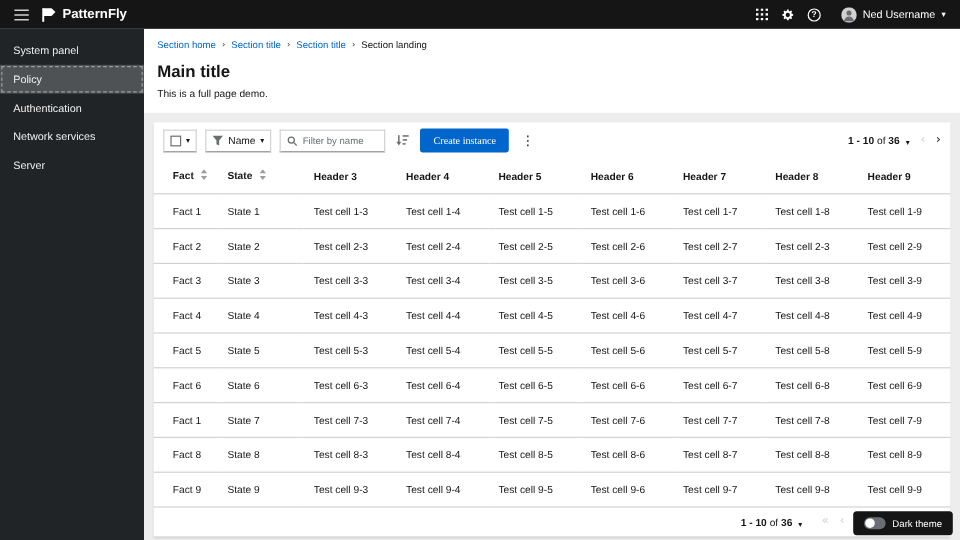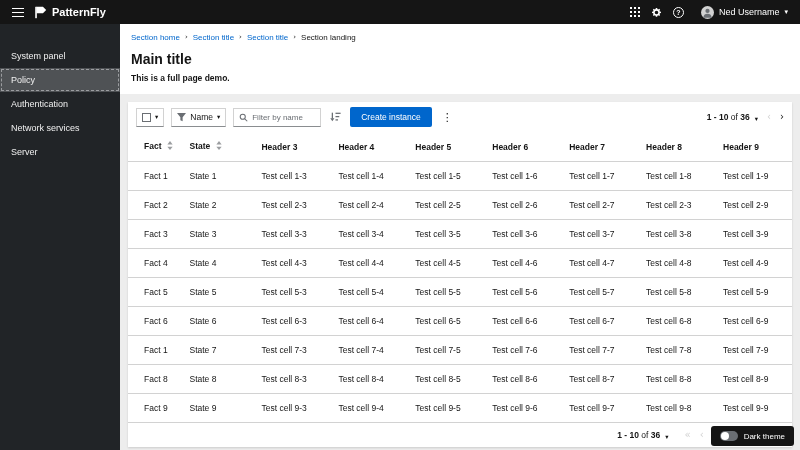--- a/index.html
+++ b/index.html
@@ -16,50 +16,50 @@
   .hamburger::after { content:""; position:absolute; left:0; right:0; top:3px; height:1.5px; background:#fff; }
   .brand { display:flex; align-items:center; gap:5px; color:#fff; font-weight:bold; font-size:11px; }
   .mast-right { margin-left:auto; display:flex; align-items:center; gap:11px; }
   .icon-btn { display:flex; align-items:center; cursor:pointer; }
   .help-circle { width:11px; height:11px; border:1px solid #fff; border-radius:50%; color:#fff;
     font-size:7px; display:flex; align-items:center; justify-content:center; cursor:pointer; font-weight:bold; }
   .user { display:flex; align-items:center; gap:5px; color:#fff; font-size:9px; cursor:pointer; margin-left:6px; }
   .caret { color:#fff; font-size:7px; }
 
   
-  .sidebar { position:absolute; top:24px; left:0; width:120px; height:426px; background:#212427; padding-top:20px; }
+  .sidebar { position:absolute; top:24px; left:0; width:120px; height:426px; background:#212427; padding-top:6px; }
   .nav-item { color:#f0f0f0; font-size:9px; padding:7px 11px; cursor:pointer; }
   .nav-item.selected { background:#4f5255; outline:1px dashed #9b9da0; outline-offset:-2px; }
 
   
   .main { position:absolute; top:24px; left:120px; width:680px; height:426px; background:#ededed; overflow:hidden; }
   .page-head { background:#fff; padding:9px 11px 11px; }
   .breadcrumb { display:flex; align-items:center; gap:5px; font-size:8px; margin-bottom:9px; }
   .bc-item { color:#0066cc; cursor:pointer; }
   .bc-item.current { color:#151515; cursor:default; }
   .bc-sep { color:#151515; font-size:7px; }
   .page-title { font-size:14px; font-weight:700; margin-bottom:6px; }
-  .page-sub { font-size:8.5px;font-weight:bold; }
+  .page-sub { font-size:8.5px; }
 
   .content { padding:8px; }
   .card { background:#fff; box-shadow:0 1px 2px rgba(3,3,3,0.14); }
 
   
   .toolbar { display:flex; align-items:center; gap:7px; padding:5px 8px; }
   .ctrl { display:flex; align-items:center; gap:4px; height:19px; padding:0 5px; background:#fff;
     border:1px solid #d2d2d2; border-bottom-color:#8a8d90; cursor:pointer; font-size:8.5px; }
   .checkbox { width:9px; height:9px; border:1px solid #6a6e73; background:#fff; display:inline-block; }
   .caret-sm { font-size:6.5px; color:#151515; }
   .search { width:88px; cursor:text; }
   .search input { border:none; outline:none; width:66px; font-size:8px;
     font-family:"Liberation Sans", sans-serif; color:#151515; background:transparent; }
   .search input::placeholder { color:#6a6e73; }
   .tool-icon { display:flex; align-items:center; cursor:pointer; padding:0 2px; }
   .primary-btn { background:#0066cc; color:#fff; border:none; border-radius:2px; height:20px;
-    padding:0 11px; font-size:8.5px; font-family:Liberation Sans, sans-serif; cursor:pointer; }
+    padding:0 11px; font-size:8.5px; font-family:Liberation Serif, serif; cursor:pointer; }
   .kebab { font-size:11px; color:#151515; cursor:pointer; padding:0 3px; }
   .spacer { flex:1; }
   .pagination-top, .pg-nav { display:flex; align-items:center; gap:9px; font-size:8.5px; }
   .pg-menu { display:flex; align-items:flex-end; gap:5px; cursor:pointer; font-size:8.5px; }
   .pg-btn { font-size:10px; color:#151515; cursor:pointer; }
   .pg-btn.disabled { color:#d2d2d2; cursor:default; }
   .page-input { width:18px; height:14px; border:1px solid #d2d2d2; border-bottom-color:#8a8d90;
     font-size:8px; text-align:center; font-family:"Liberation Sans", sans-serif; }
   .pg-of { font-size:8.5px; }
 

